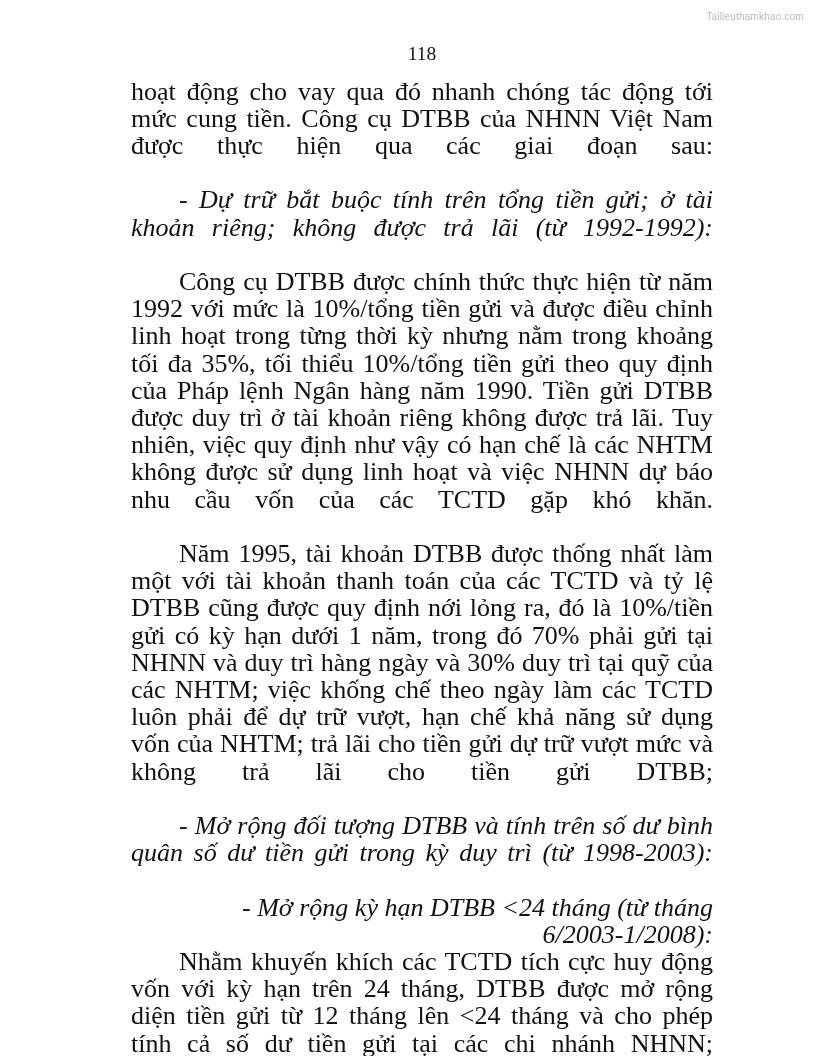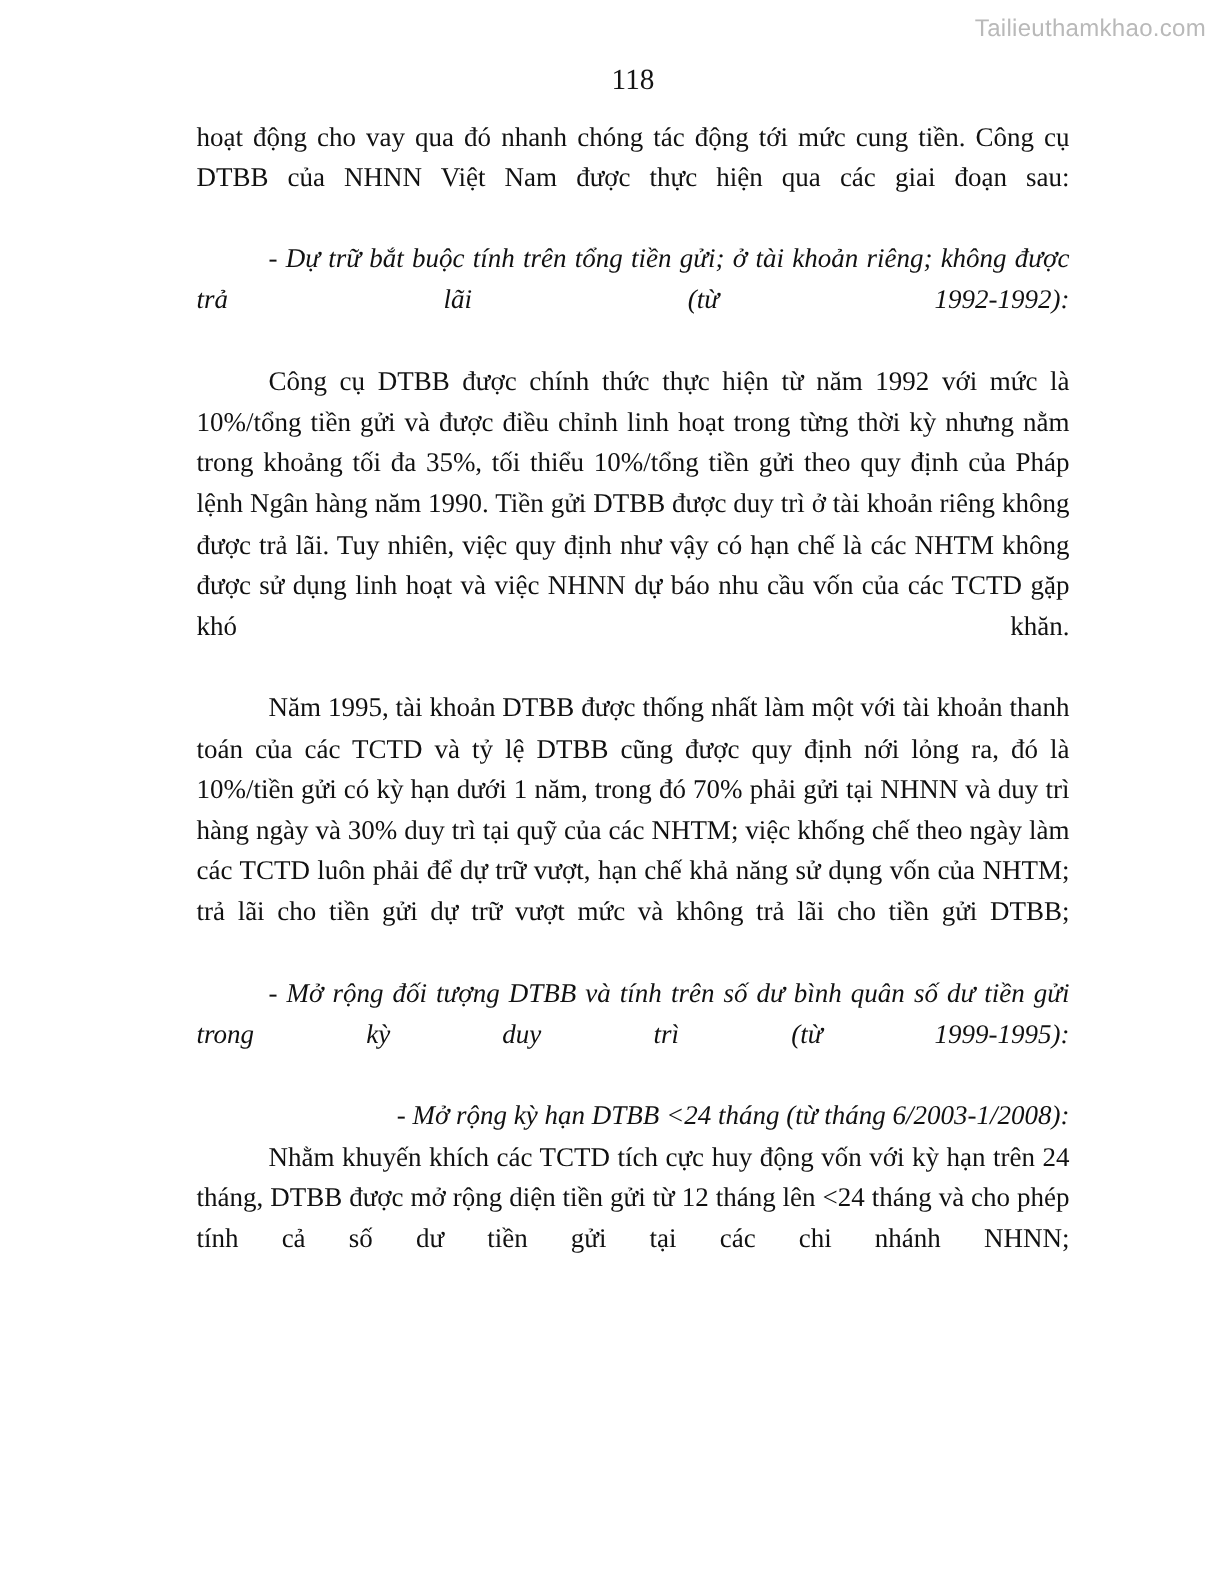--- a/index.html
+++ b/index.html
@@ -15,21 +15,21 @@
     font-family: "Liberation Serif", "DejaVu Serif", serif;
     color: #050505;
   }
 
   
   .watermark {
     position: absolute;
     top: 11px;
     right: 12px;
     font-family: "Liberation Sans", "DejaVu Sans", sans-serif;
-    font-size: 16px;
+    font-size: 10px;
     letter-spacing: 0.2px;
     color: #b9b9b9;
     white-space: nowrap;
     user-select: none;
   }
 
   
   .page {
     position: absolute;
     left: 131px;
@@ -45,21 +45,21 @@
     margin-bottom: 12px;
     color: #141414;
   }
 
   .content {
     margin-top: 14px;
   }
 
   p {
     margin: 0;
-    font-size: 18px;
+    font-size: 26px;
     line-height: 27.2px;
     text-align: justify;
     text-justify: inter-word;
     hyphens: none;
     color: #111111;
   }
 
   
   p::after {
     content: "";
@@ -95,21 +95,21 @@
 
     <p class="body-par" style="text-indent:0">hoạt động cho vay qua đó nhanh chóng tác động tới mức cung tiền. Công cụ DTBB của NHNN Việt Nam được thực hiện qua các giai đoạn sau:</p>
 
     <p class="head-par">- Dự trữ bắt buộc tính trên tổng tiền gửi; ở tài khoản riêng; không được trả lãi (từ 1992-1992):</p>
 
     <p class="body-par">Công cụ DTBB được chính thức thực hiện từ năm 1992 với mức là 10%/tổng tiền gửi và được điều chỉnh linh hoạt trong từng thời kỳ nhưng nằm trong khoảng tối đa 35%, tối thiểu 10%/tổng tiền gửi theo quy định của Pháp lệnh Ngân hàng năm 1990. Tiền gửi DTBB được duy trì ở tài khoản riêng không được trả lãi. Tuy nhiên, việc quy định như vậy có hạn chế là các NHTM không được sử dụng linh hoạt và việc NHNN dự báo nhu cầu vốn của các TCTD gặp khó khăn.</p>
 
 
     <p class="body-par">Năm 1995, tài khoản DTBB được thống nhất làm một với tài khoản thanh toán của các TCTD và tỷ lệ DTBB cũng được quy định nới lỏng ra, đó là 10%/tiền gửi có kỳ hạn dưới 1 năm, trong đó 70% phải gửi tại NHNN và duy trì hàng ngày và 30% duy trì tại quỹ của các NHTM; việc khống chế theo ngày làm các TCTD luôn phải để dự trữ vượt, hạn chế khả năng sử dụng vốn của NHTM; trả lãi cho tiền gửi dự trữ vượt mức và không trả lãi cho tiền gửi DTBB;</p>
 
-    <p class="head-par">- Mở rộng đối tượng DTBB và tính trên số dư bình quân số dư tiền gửi trong kỳ duy trì (từ 1999-1995):</p>
+    <p class="head-par">- Mở rộng đối tượng DTBB và tính trên số dư bình quân số dư tiền gửi trong kỳ duy trì (từ 1998-2003):</p>
 
 
     <p class="head-par single">- Mở rộng kỳ hạn DTBB &lt;24 tháng (từ tháng 6/2003-1/2008):</p>
 
     <p class="body-par">Nhằm khuyến khích các TCTD tích cực huy động vốn với kỳ hạn trên 24 tháng, DTBB được mở rộng diện tiền gửi từ 12 tháng lên &lt;24 tháng và cho phép tính cả số dư tiền gửi tại các chi nhánh NHNN;</p>
 
   </div>
 </div>
 
 </body></html>

